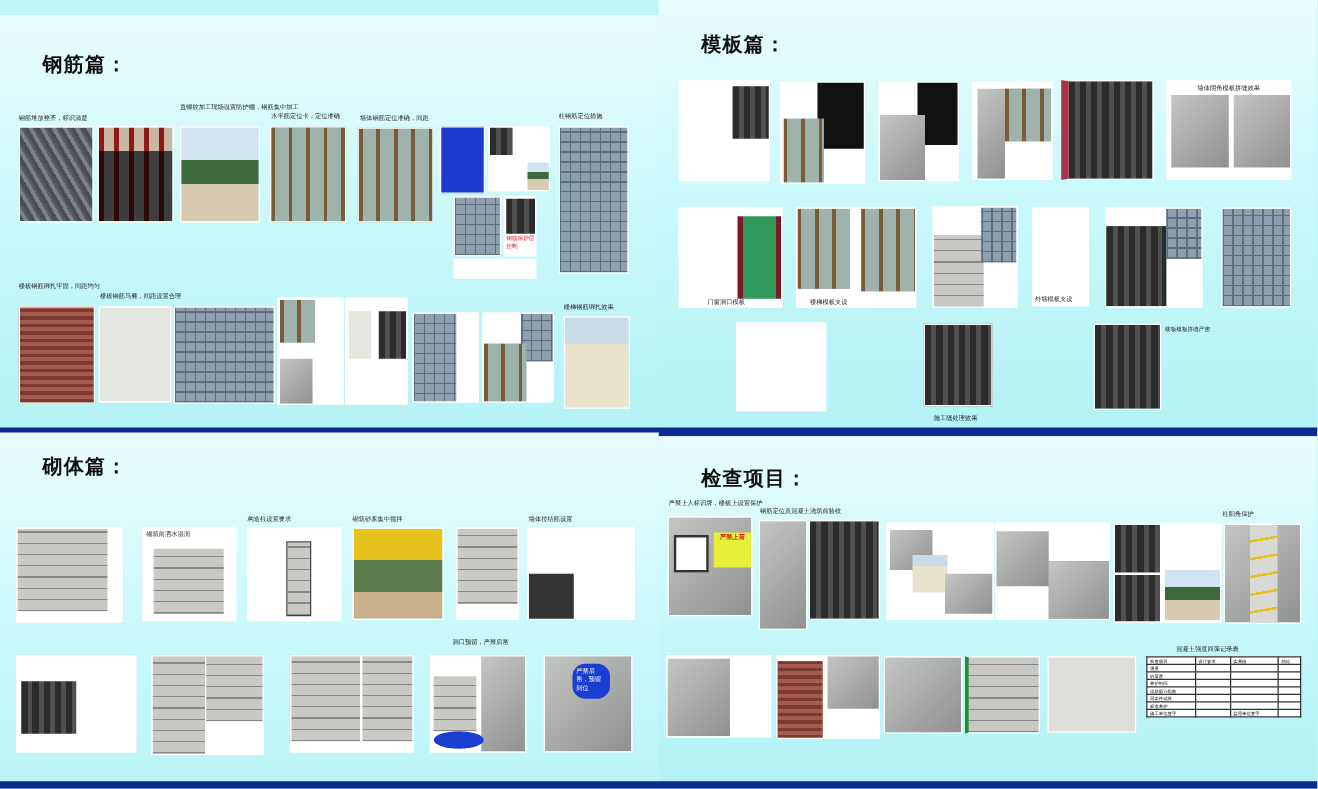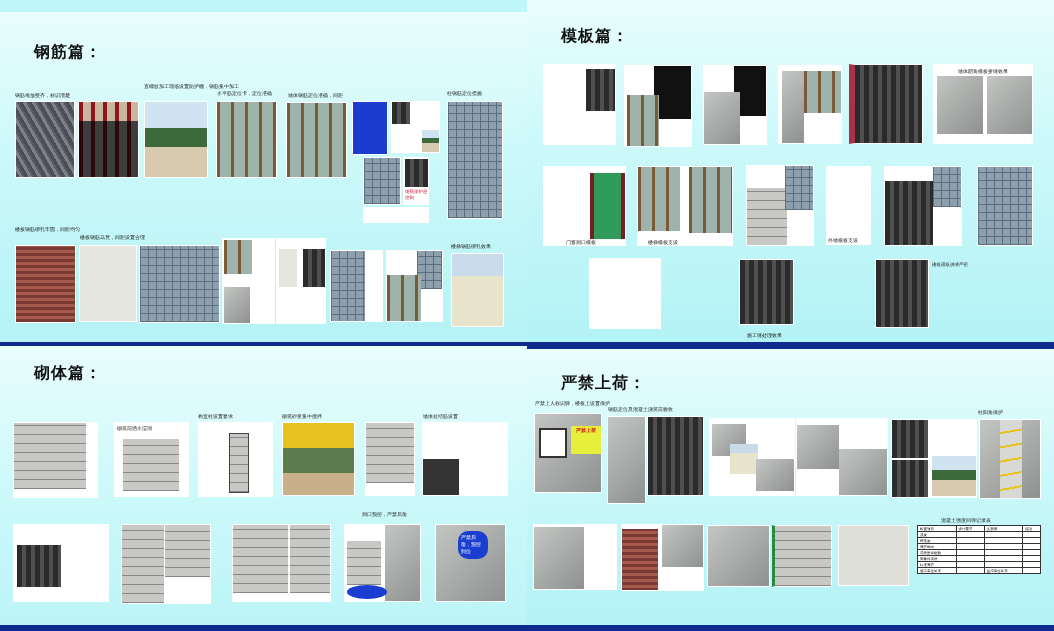--- a/index.html
+++ b/index.html
@@ -191,21 +191,21 @@
     <div class="ph-block" style="position:absolute;left:2px;top:16px;width:34px;height:44px;"></div>
     <div class="ph-concrete" style="position:absolute;left:40px;top:0;width:37px;height:78px;"></div>
     <div style="position:absolute;left:2px;top:60px;width:40px;height:14px;border-radius:50%;background:#1a3fd0;"></div>
   </div>
   <div class="photo ph-concrete" style="left:435px;top:178px;width:71px;height:78px;">
     <div style="position:absolute;left:22px;top:6px;width:30px;height:28px;border-radius:10px;background:#1a3fd0;color:#fff;font-size:5px;line-height:7px;padding:3px;">严禁后凿，预留到位</div>
   </div>
 </section>
 
 <section class="panel" style="left:527px;top:349px;height:276px;">
-  <h2 class="title" style="left:34px;top:24px;">严禁上荷：</h2>
+  <h2 class="title" style="left:34px;top:24px;">检查项目：</h2>
 
   <span class="cap" style="left:8px;top:51px;">严禁上人标识牌，楼板上设置保护</span>
   <div class="photo ph-concrete" style="left:7px;top:64px;width:68px;height:80px;">
     <div style="position:absolute;left:4px;top:14px;width:28px;height:30px;background:#fff;border:2px solid #333;"></div>
     <div class="sign" style="left:36px;top:12px;width:30px;height:28px;">严禁上荷</div>
   </div>
   <span class="cap" style="left:81px;top:57px;">钢筋定位及混凝土浇筑前验收</span>
   <div class="photo ph-concrete" style="left:80px;top:67px;width:39px;height:88px;"></div>
   <div class="photo ph-dark" style="left:120px;top:67px;width:57px;height:80px;"></div>
   <div class="photo white" style="left:182px;top:69px;width:86px;height:78px;">

